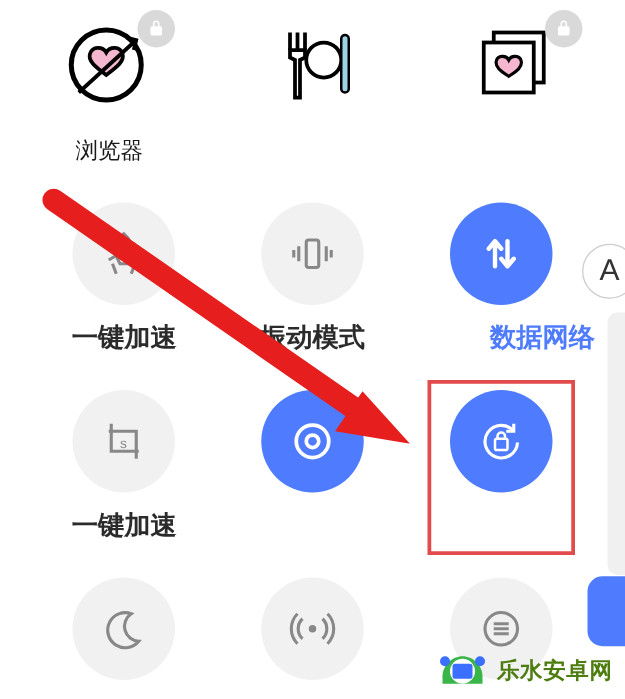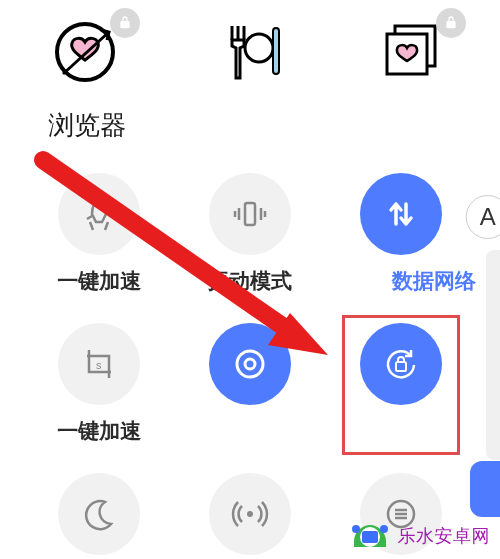--- a/index.html
+++ b/index.html
@@ -21,21 +21,21 @@
     width:150px;
     text-align:center;
     position:relative;
   }
   .app-icon{
     width:72px;height:72px;
     margin:0 auto 18px auto;
     display:flex;align-items:center;justify-content:center;
   }
   .app-label{
-    font-size:26px;
+    font-size:18px;
     color:#1a1a1a;
   }
   .lock-badge{
     position:absolute;
     top:-10px;right:22px;
     width:30px;height:30px;
     border-radius:50%;
     background:#d9d9d9;
     display:flex;align-items:center;justify-content:center;
   }
@@ -106,21 +106,21 @@
   }
 
   
   .wm{
     position:absolute;
     bottom:6px;right:10px;
     display:flex;align-items:center;
     gap:6px;
   }
   .wm-text{
-    font-size:18px;color:#a21caf;font-weight:400;
+    font-size:18px;color:#4d7c0f;font-weight:700;
     letter-spacing:.5px;
   }
   .wm-logo{
     width:44px;height:34px;
   }
 </style>
 </head>
 <body>
 
 <div class="app-row">

